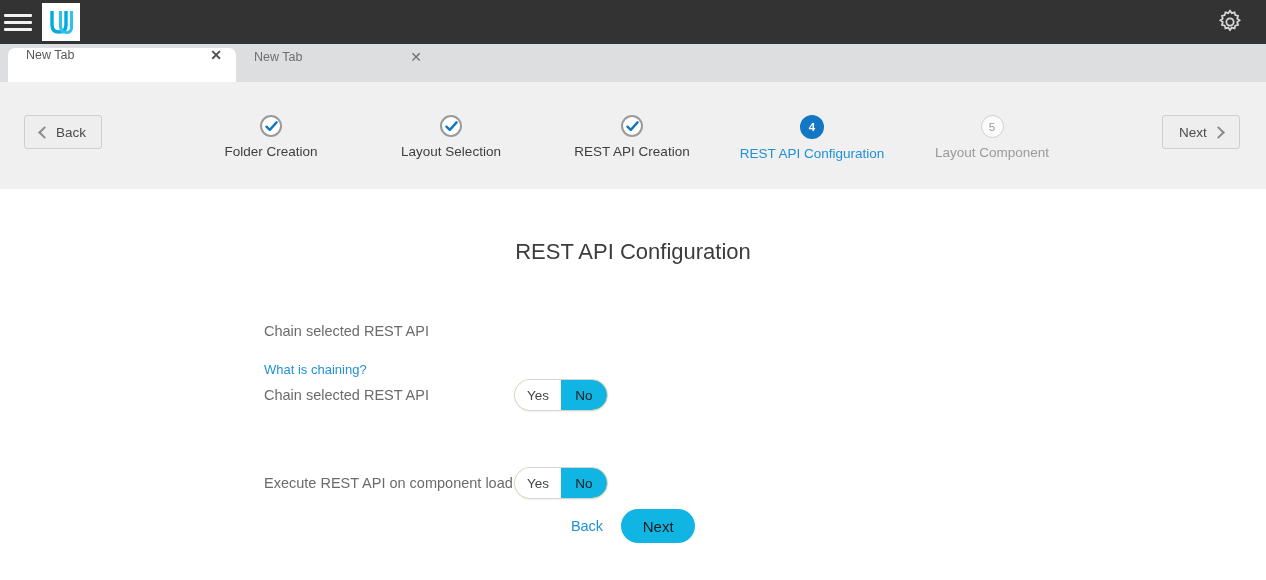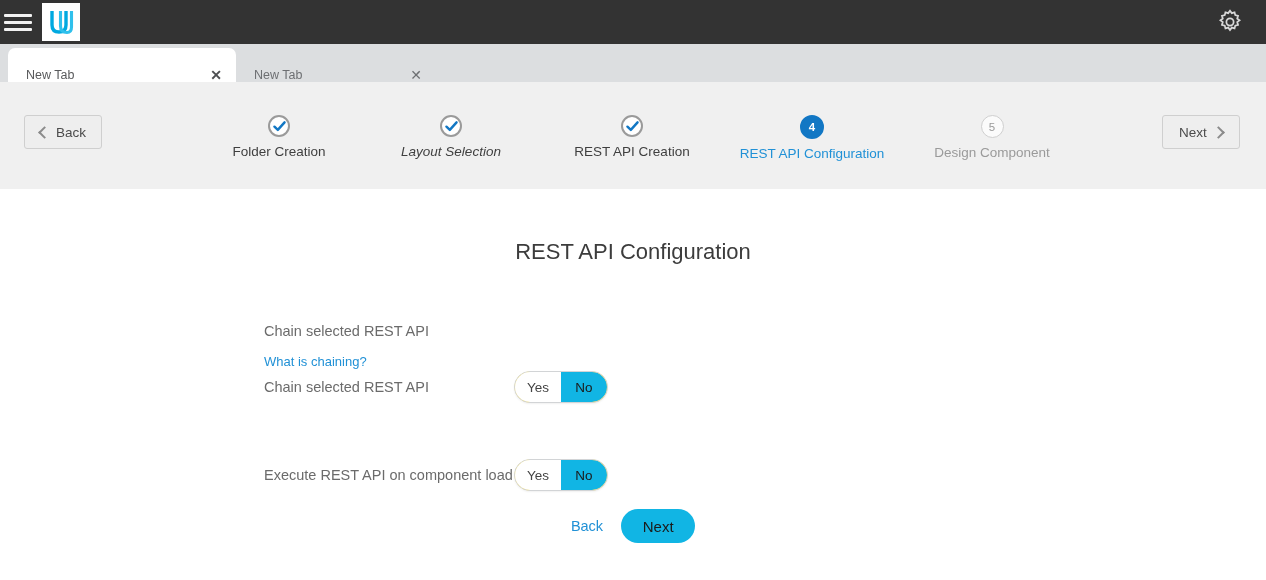--- a/index.html
+++ b/index.html
@@ -41,21 +41,21 @@
   
   .tabstrip {
     position: absolute; top: 44px; left: 0;
     width: 1266px; height: 38px;
     background: #dcdee0;
     display: flex; align-items: flex-end;
     padding-left: 8px;
   }
   .tab {
     height: 32px;
-    display: flex; align-items: flex-end;
+    display: flex; align-items: flex-start;
     padding: 0 14px 0 18px;
     font-size: 12.5px;
     color: #6d6f72;
     cursor: pointer;
     position: relative;
   }
   .tab.active {
     background: #ffffff;
     border-radius: 7px 7px 0 0;
     color: #58595b;
@@ -259,30 +259,30 @@
   <span>Next</span>
   <span class="chev right"></span>
 </div>
 
 <div class="steps">
   <div class="connector" style="left:283px; width:150px;"></div>
   <div class="connector" style="left:463px; width:150px;"></div>
   <div class="connector" style="left:644px; width:150px;"></div>
   <div class="connector light" style="left:836px; width:133px;"></div>
 
-  <div class="step" style="left:279px;">
+  <div class="step" style="left:271px;">
     <div class="circle done">
       <svg width="15" height="15" viewBox="0 0 16 16">
         <path d="M2.6 8.2 L6.2 11.6 L13.4 3.6" fill="none" stroke="#1277c4" stroke-width="2.6" stroke-linecap="round" stroke-linejoin="round"></path>
       </svg>
     </div>
     <div class="step-label">Folder Creation</div>
   </div>
 
-  <div class="step" style="left:451px;font-style:italic;">
+  <div class="step" style="left:451px;">
     <div class="circle done">
       <svg width="15" height="15" viewBox="0 0 16 16">
         <path d="M2.6 8.2 L6.2 11.6 L13.4 3.6" fill="none" stroke="#1277c4" stroke-width="2.6" stroke-linecap="round" stroke-linejoin="round"></path>
       </svg>
     </div>
     <div class="step-label">Layout Selection</div>
   </div>
 
   <div class="step" style="left:632px;">
     <div class="circle done">
@@ -293,34 +293,34 @@
     <div class="step-label">REST API Creation</div>
   </div>
 
   <div class="step" style="left:812px;">
     <div class="circle current">4</div>
     <div class="step-label active">REST API Configuration</div>
   </div>
 
   <div class="step" style="left:992px;">
     <div class="circle todo">5</div>
-    <div class="step-label muted">Design Component</div>
+    <div class="step-label muted">Layout Component</div>
   </div>
 </div>
 
 <div class="content">
   <div class="page-title">REST API Configuration</div>
 
   <div class="form">
 
     <div class="field-row" style="margin-top:0;">
       <span class="field-label">Chain selected REST API</span>
     </div>
 
-    <div class="field-row" style="margin-top:4px;">
+    <div class="field-row" style="margin-top:12px;">
       <span class="field-link">What is chaining?</span>
     </div>
 
     <div class="field-row" style="margin-top:0;">
       <span class="field-label">Chain selected REST API</span>
       <div class="toggle" style="left:250px; top:-3px;">
         <div class="opt off">Yes</div>
         <div class="opt on">No</div>
       </div>
     </div>

